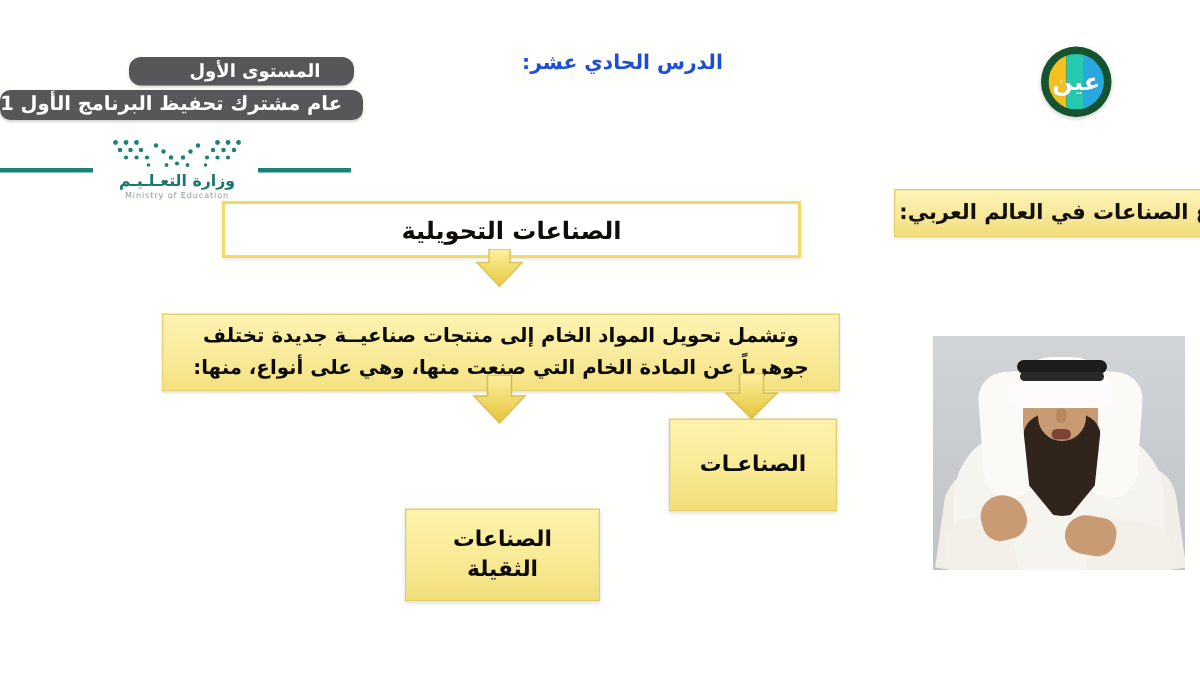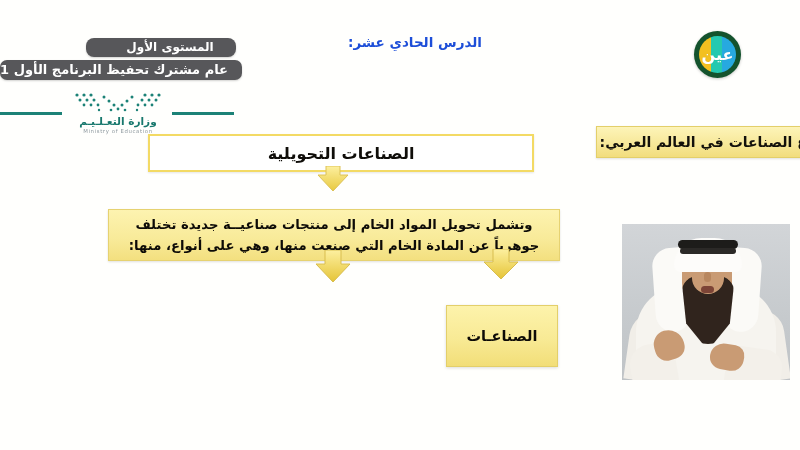--- a/index.html
+++ b/index.html
@@ -99,21 +99,21 @@
   
   .sub-box{
     position:absolute;
     background:linear-gradient(180deg,#fdf3ab 0%,#f8ea95 55%,#f2de78 100%);
     border:1px solid #e3cf6a;
     box-shadow:0 1px 3px rgba(0,0,0,.14);
     display:flex;align-items:center;justify-content:center;
     direction:rtl;text-align:center;color:#0d0b07;font-weight:bold;
     font-size:14.5px;line-height:20px;
   }
-  .box-consumer{left:446px;top:279px;width:110px;height:60px;margin-top:26px;}
+  .box-consumer{left:446px;top:279px;width:110px;height:60px;}
   .box-heavy{left:270px;top:339px;width:128px;height:60px;}
 
   
   .arrow{position:absolute;}
   .arrow svg{display:block;}
   .a1{left:316px;top:166px;}
   .a2{left:313px;top:250px;}
   .a3{left:481px;top:249px;}
 
   
@@ -248,20 +248,26 @@
       <path d="M12 0 h16 v13 h9 L20 30 L3 13 h9 z" fill="url(#g3)" stroke="#d8bd4e" stroke-width="1"></path>
     </svg>
   </div>
 
   <div class="sub-box box-consumer">
     <div>
       <div>الصناعـات</div>
     </div>
   </div>
 
+  <div class="sub-box box-heavy">
+    <div>
+      <div>الصناعات</div>
+      <div>الثقيلة</div>
+    </div>
+  </div>
 
   <div class="video">
     <div class="v-bg"></div>
     <div class="p-shoulderL"></div>
     <div class="p-shoulderR"></div>
     <div class="p-body"></div>
     <div class="p-ghutraL"></div>
     <div class="p-ghutraR"></div>
     <div class="p-face"></div>
     <div class="p-beard"></div>

